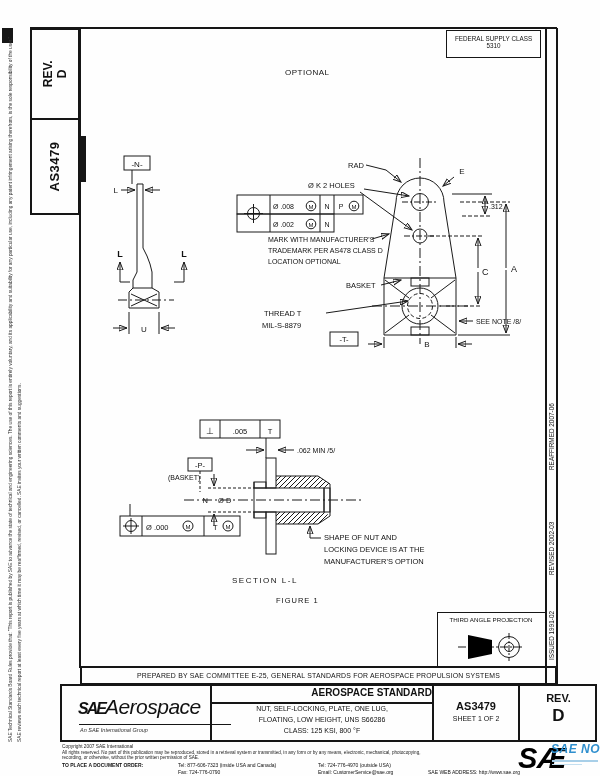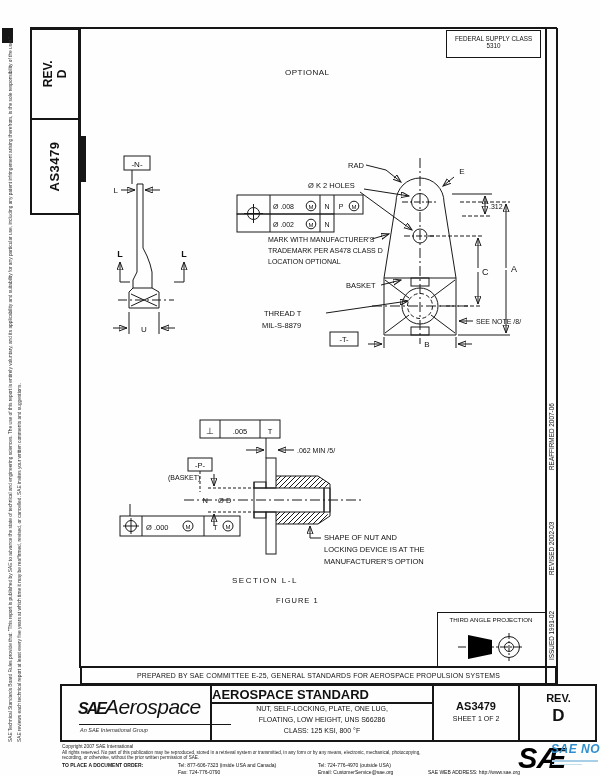--- a/index.html
+++ b/index.html
@@ -279,21 +279,21 @@
   <div class="vline" style="left:432px;top:684px;width:2px;height:58px;"></div>
   <div class="vline" style="left:518px;top:684px;width:2px;height:58px;"></div>
   <div class="hline" style="left:212px;top:702px;width:220px;height:1.5px;"></div>
 
   <div class="t" style="left:78px;top:695px;">
     <span style="font-size:16px;font-weight:bold;font-style:italic;letter-spacing:-2px;">SAE</span><span style="font-size:21px;font-style:italic;letter-spacing:-.5px;margin-top:8px;">Aerospace</span>
   </div>
   <div class="hline" style="left:79px;top:724px;width:152px;height:1.2px;"></div>
   <div class="t" style="left:80px;top:727px;font-size:5.5px;font-style:italic;color:#333;">An SAE International Group</div>
 
-  <div class="t" style="left:212px;top:687px;width:220px;text-align:left;font-size:13px;font-weight:bold;">AEROSPACE STANDARD</div>
+  <div class="t" style="left:212px;top:687px;width:220px;text-align:right;font-size:10px;font-weight:bold;">AEROSPACE STANDARD</div>
   <div class="t" style="left:212px;top:705px;width:220px;text-align:center;font-size:7px;">NUT, SELF-LOCKING, PLATE, ONE LUG,</div>
   <div class="t" style="left:212px;top:716px;width:220px;text-align:center;font-size:7px;">FLOATING, LOW HEIGHT, UNS S66286</div>
   <div class="t" style="left:212px;top:727px;width:220px;text-align:center;font-size:7px;">CLASS: 125 KSI, 800 °F</div>
 
   <div class="t" style="left:434px;top:700px;width:84px;text-align:center;font-size:11px;font-weight:bold;">AS3479</div>
   <div class="t" style="left:434px;top:715px;width:84px;text-align:center;font-size:7px;">SHEET 1 OF 2</div>
 
   <div class="t" style="left:520px;top:692px;width:77px;text-align:center;font-size:11px;font-weight:bold;">REV.</div>
   <div class="t" style="left:520px;top:706px;width:77px;text-align:center;font-size:17px;font-weight:bold;">D</div>
 

